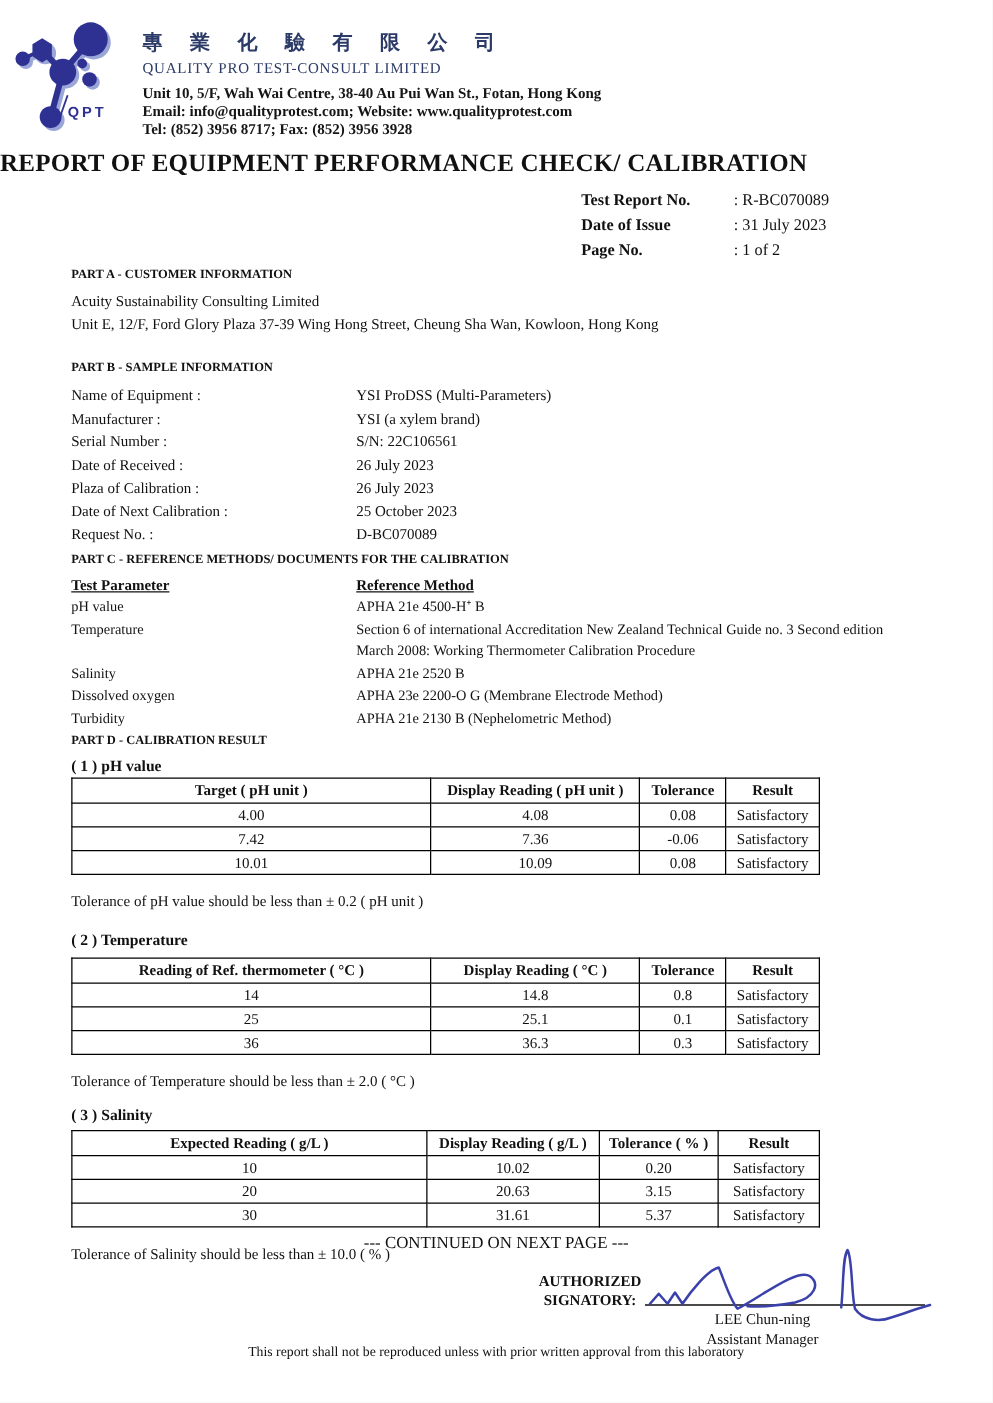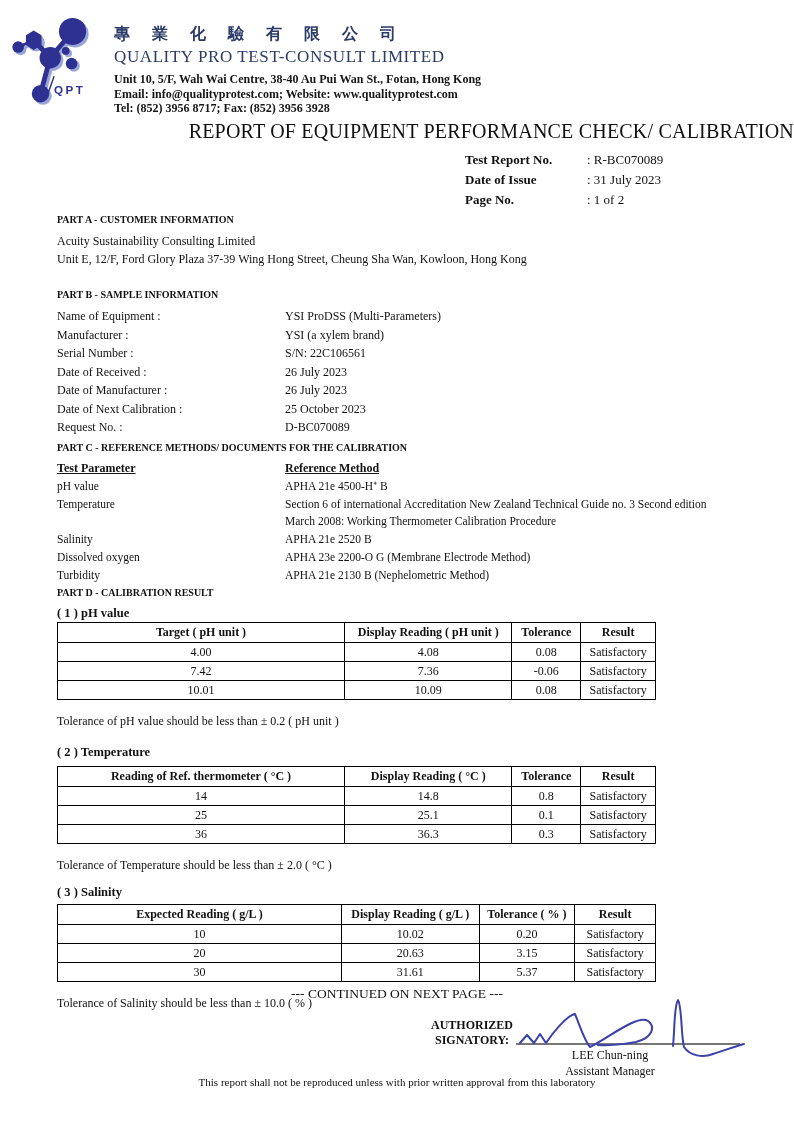--- a/index.html
+++ b/index.html
@@ -6,26 +6,26 @@
   body { background:#e8e8e8; font-family:"Liberation Serif", serif; }
   .page {
     position:relative; width:794px; height:1122px; margin:0 auto;
     background:#ffffff; color:#111; overflow:hidden;
   }
   
   .letterhead { position:absolute; left:8px; top:14px; display:flex; }
   .logo-box { width:100px; height:102px; flex:0 0 auto; }
   .head-text { margin-left:6px; padding-top:10px; }
   .company-cn { font-size:16px; letter-spacing:9px; color:#2b3a67; font-weight:bold; }
-  .company-en { font-size:17px; letter-spacing:0.6px; color:#2b3a67; margin-top:2px; }
+  .company-en { font-size:12px; letter-spacing:0.6px; color:#2b3a67; margin-top:2px; }
   .addr-line { font-size:12px; font-weight:bold; line-height:14.5px; color:#151515; }
   .addr-block { margin-top:5px; }
   
-  .report-title { position:absolute; top:120px; left:0; width:100%; text-align:right;
-    font-size:20px; font-weight:normal; letter-spacing:0.2px; }
+  .report-title { position:absolute; top:120px; left:0; width:100%; text-align:left;
+    font-size:20px; font-weight:bold; letter-spacing:0.2px; }
   .report-info { position:absolute; left:465px; top:150px; font-size:13px; }
   .report-info .ri-row { display:flex; line-height:20px; }
   .report-info .ri-label { font-weight:bold; width:122px; }
   
   .part { position:absolute; left:57px; width:682px; }
   .part-heading { font-size:10px; font-weight:bold; line-height:16px; }
   .body-line { font-size:12px; line-height:18px; }
   .kv-grid { display:grid; grid-template-columns:228px 1fr; font-size:12px; line-height:18.5px; margin-top:4px; }
   .ref-grid { display:grid; grid-template-columns:228px 454px; font-size:11.5px; line-height:17.8px; margin-top:4px; }
   .ref-header { font-weight:bold; text-decoration:underline; font-size:12px; }
@@ -126,21 +126,21 @@
     <div class="part-heading">PART B - SAMPLE INFORMATION</div>
     <div class="kv-grid">
       <span>Name of Equipment :</span>
       <span>YSI ProDSS (Multi-Parameters)</span>
       <span>Manufacturer :</span>
       <span>YSI (a xylem brand)</span>
       <span>Serial Number :</span>
       <span>S/N: 22C106561</span>
       <span>Date of Received :</span>
       <span>26 July 2023</span>
-      <span>Date of Manufacturer :</span>
+      <span>Plaza of Calibration :</span>
       <span>26 July 2023</span>
       <span>Date of Next Calibration :</span>
       <span>25 October 2023</span>
       <span>Request No. :</span>
       <span>D-BC070089</span>
     </div>
   </div>
 
   <div class="part" style="top:440px;">
     <div class="part-heading">PART C - REFERENCE METHODS/ DOCUMENTS FOR THE CALIBRATION</div>

